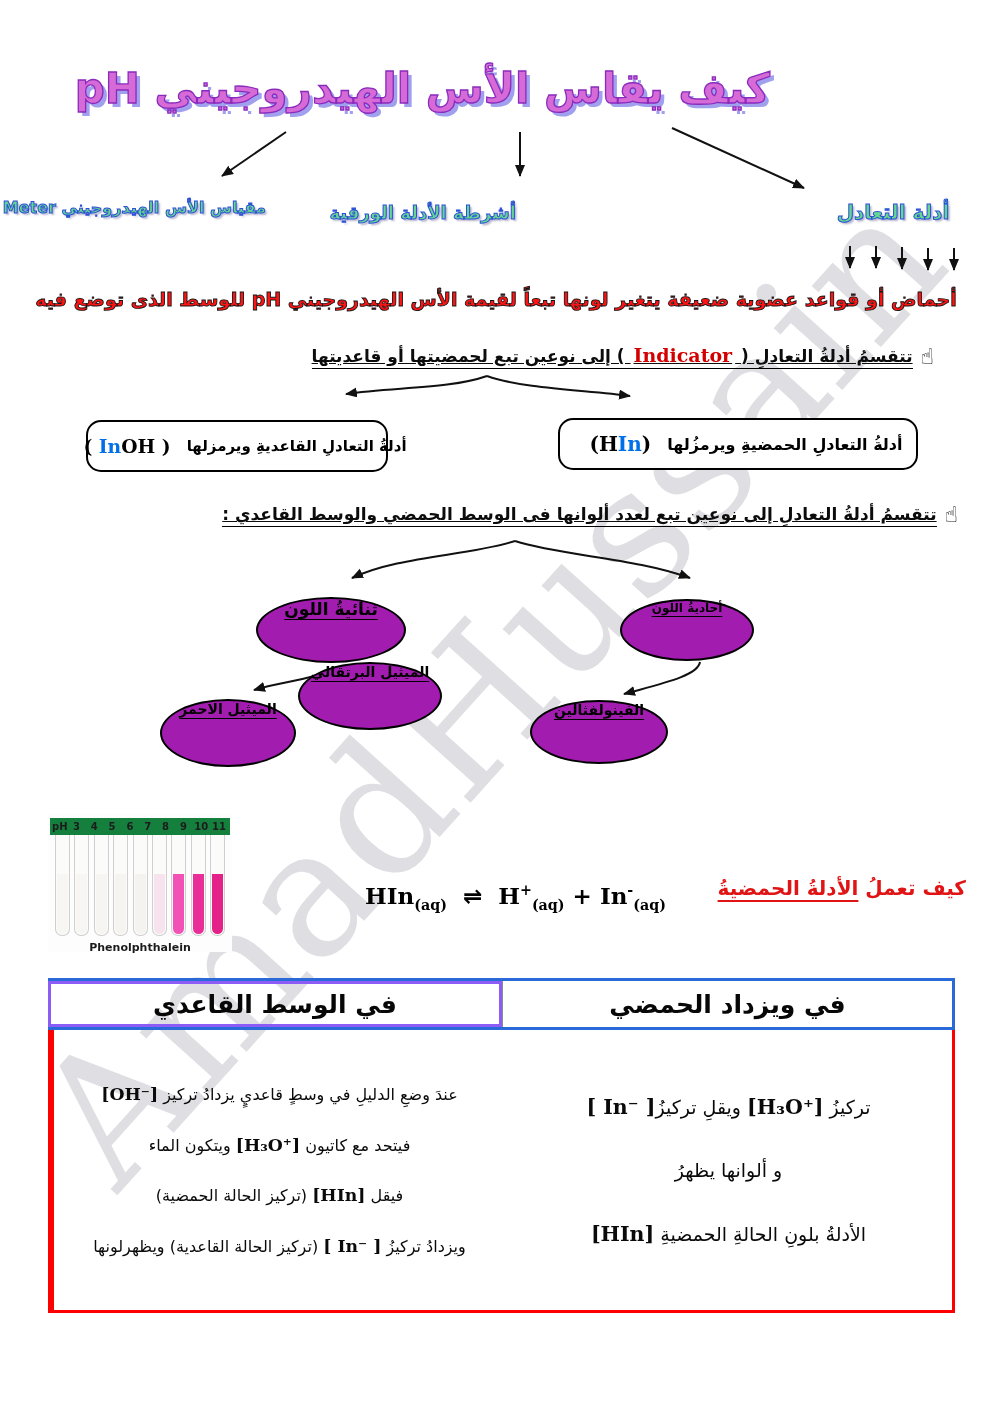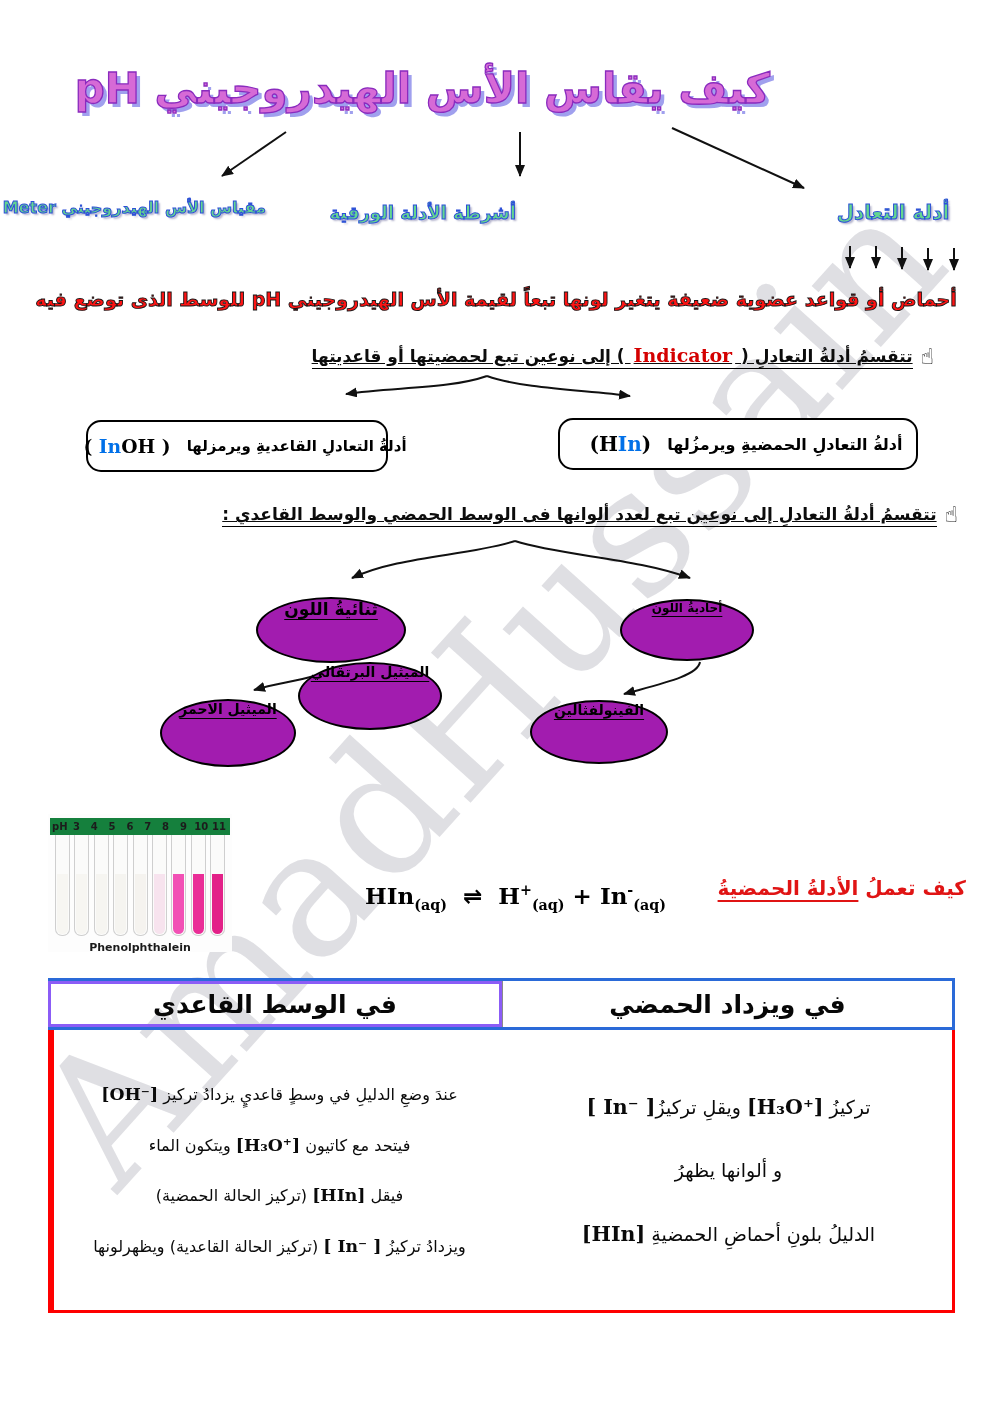--- a/index.html
+++ b/index.html
@@ -222,18 +222,18 @@
     <div class="tbody">
       <div class="td td-basic">
         <div><span>عندَ وضعِ الدليلِ في وسطٍ قاعديٍ يزدادُ تركيز</span> <span class="frm">[OH⁻]</span></div>
         <div><span>فيتحد مع كاتيون</span> <span class="frm">[H₃O⁺]</span> <span>ويتكون الماء</span></div>
         <div><span>فيقل</span> <span class="frm">[HIn]</span> <span>(تركيز الحالة الحمضية)</span></div>
         <div><span>ويزدادُ تركيزُ</span> <span class="frm">[ In⁻ ]</span> <span>(تركيز الحالة القاعدية) ويظهرلونها</span></div>
       </div>
       <div class="td td-acidic">
         <div><span>تركيزُ</span> <span class="frm">[H₃O⁺]</span> <span>ويقلِ تركيزُ</span><span class="frm">[ In⁻ ]</span></div>
         <div><span>و ألوانها يظهرُ</span></div>
-        <div><span>الدليلُ بلونِ أحماضِ الحمضيةِ</span> <span class="frm">[HIn]</span></div>
+        <div><span>الأدلةُ بلونِ الحالةِ الحمضيةِ</span> <span class="frm">[HIn]</span></div>
       </div>
     </div>
   </div>
 
 </div>
 
 </body></html>

